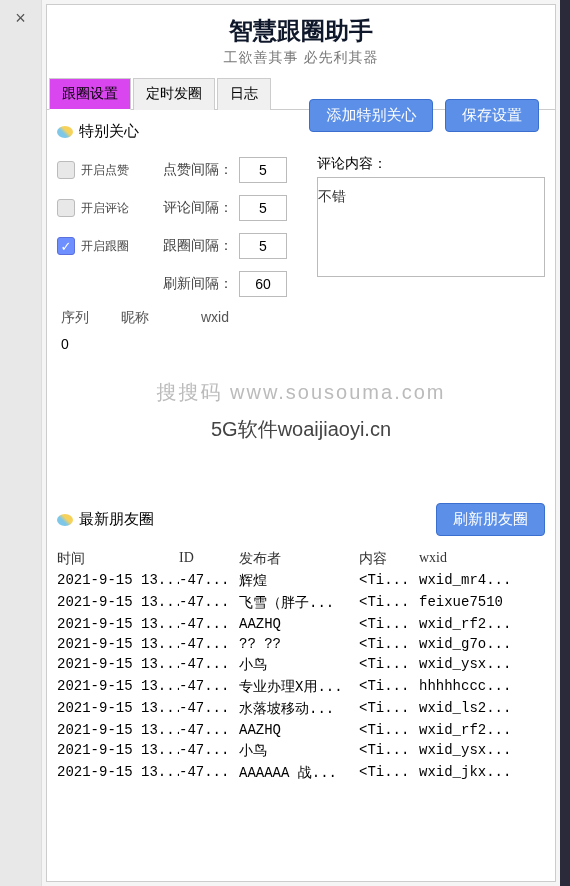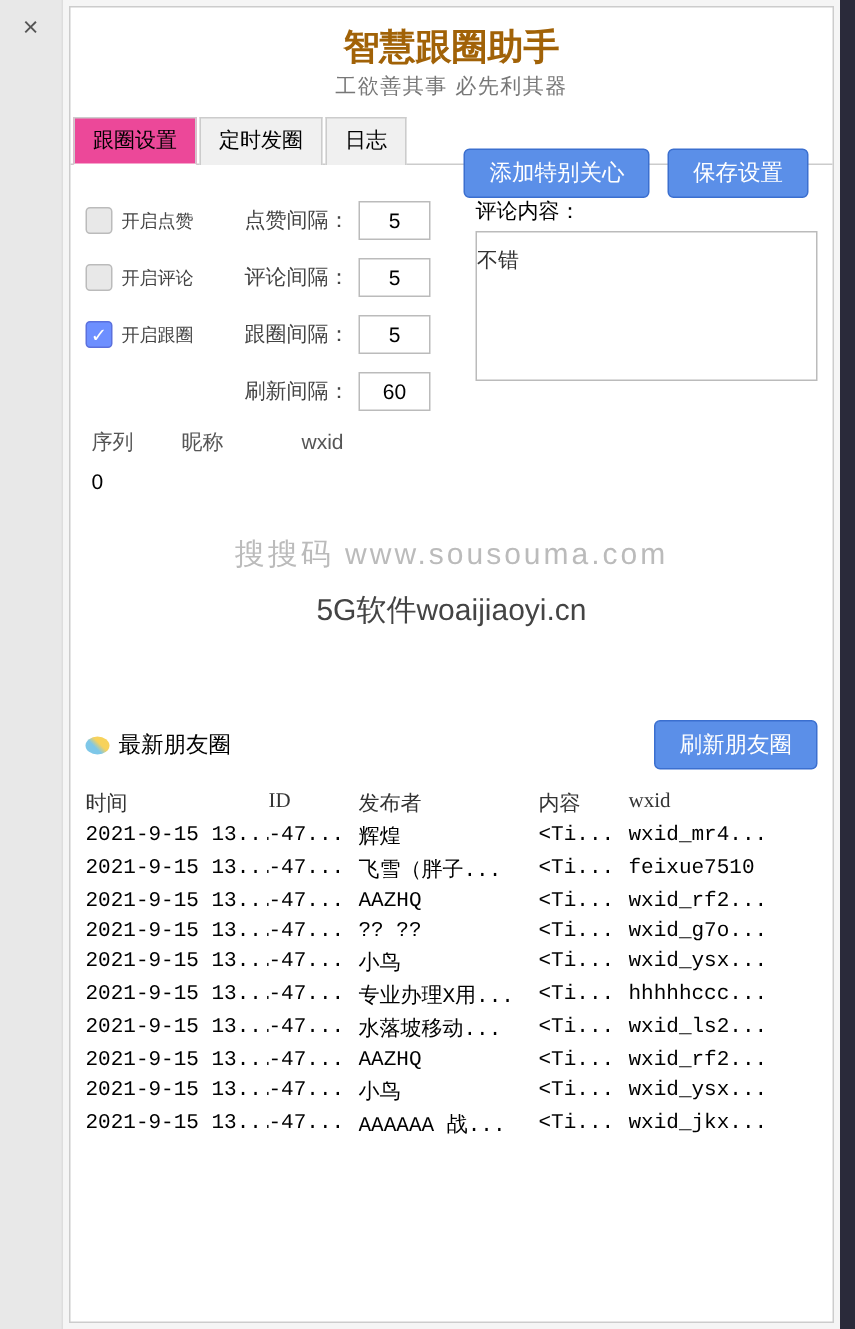--- a/index.html
+++ b/index.html
@@ -36,21 +36,21 @@
     width: 10px;
     background: #2a2a3a;
   }
   .header {
     text-align: center;
     padding: 10px 0 2px 0;
   }
   .title {
     font-size: 24px;
     font-weight: bold;
-    color: #a16207;
+    color: #0f172a;
   }
   .subtitle {
     font-size: 14px;
     color: #777;
     margin-top: 2px;
     letter-spacing: 1px;
   }
   .tabs {
     display: flex;
     border-bottom: 1px solid #ccc;
@@ -62,21 +62,21 @@
     border-bottom: none;
     padding: 6px 12px;
     background: #f0f0f0;
     font-size: 14px;
     cursor: pointer;
     margin-right: 2px;
     position: relative;
     top: 1px;
   }
   .tab.active {
-    background: #ec4899;
+    background: #d946ef;
     border-bottom: 1px solid #fff;
     text-align: right;
   }
   .panelbody {
     padding: 12px 10px 6px 10px;
     flex: 1;
     overflow: hidden;
     display: flex;
     flex-direction: column;
   }
@@ -211,20 +211,24 @@
       <div class="tab">定时发圈</div>
       <div class="tab">日志</div>
     </div>
 
     <div class="topbtns">
       <button class="bluebtn">添加特别关心</button>
       <button class="bluebtn">保存设置</button>
     </div>
 
     <div class="panelbody">
+      <div class="section-head">
+        <span class="dot-icon"></span>
+        <span>特别关心</span>
+      </div>
 
       <div class="midcols">
         <div class="leftopts">
           <div class="optrow">
             <div class="cbwrap">
               <span class="checkbox"></span>
               <span class="label">开启点赞</span>
             </div>
             <span class="numlabel">点赞间隔：</span>
             <input class="numin" value="5" style="">

